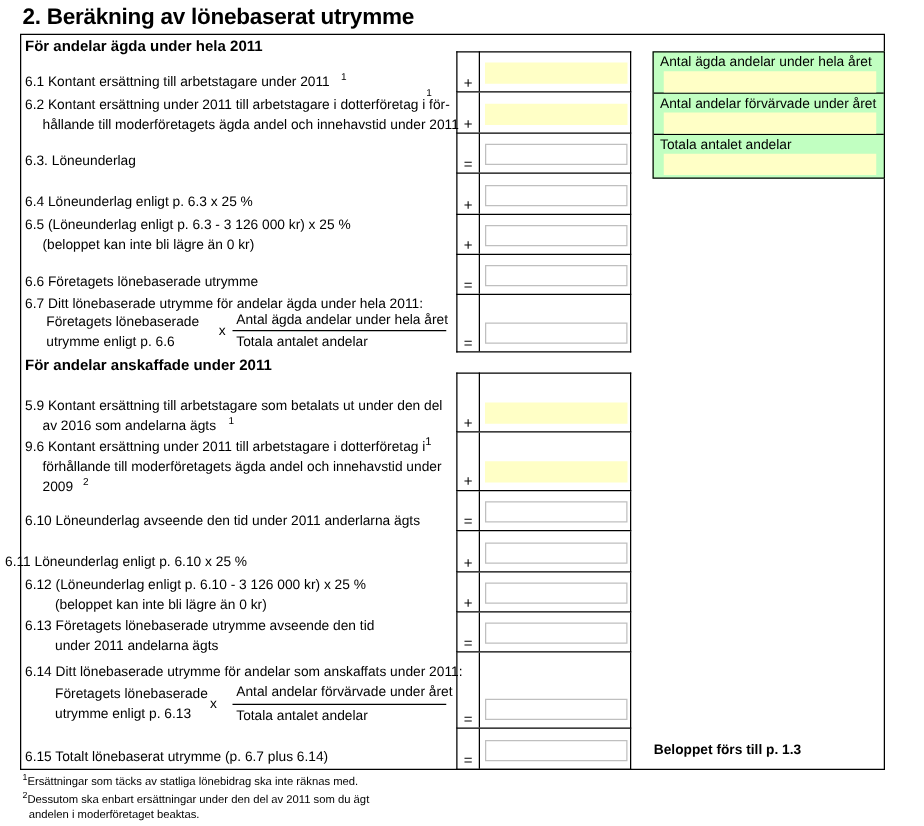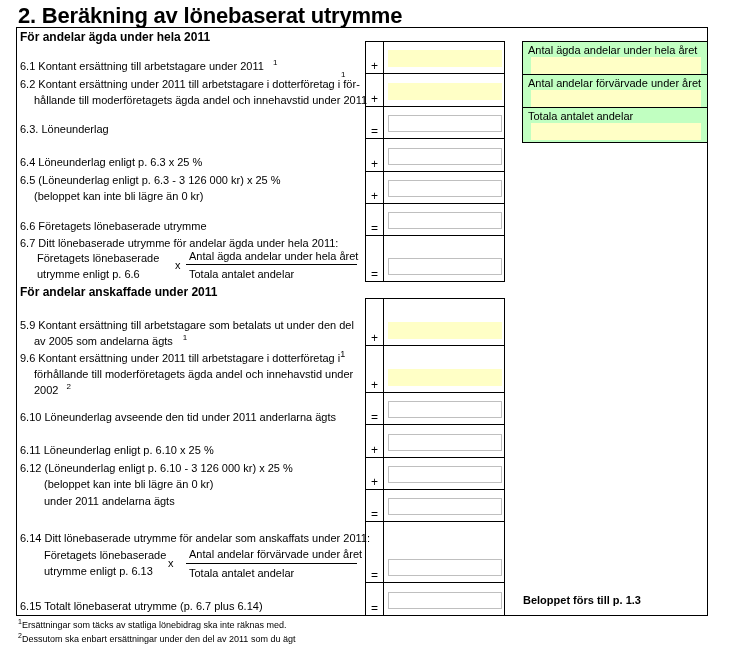--- a/index.html
+++ b/index.html
@@ -1,20 +1,20 @@
 <!DOCTYPE html>
 <html><head>
 <meta charset="utf-8">
 <style>
   * { box-sizing: border-box; }
   html, body { margin: 0; padding: 0; background: #ffffff; }
   body { width: 739px; height: 661px; position: relative; overflow: hidden;
          font-family: "Liberation Sans", sans-serif; color: #000; font-size: 11px; }
   .abs { position: absolute; }
-  .title { left: 18px; top: 3px; font-size: 22px; font-weight: bold; white-space: nowrap; letter-spacing: -0.2px; }
+  .title { left: 18px; top: 3px; font-size: 18px; font-weight: bold; white-space: nowrap; letter-spacing: -0.2px; }
   .outer { left: 16px; top: 27px; width: 692px; height: 589px; border: 1px solid #000; }
   .sec-head { font-size: 12px; font-weight: bold; white-space: nowrap; }
   .lbl { white-space: nowrap; line-height: 16px; font-size: 11px; }
   .ind { padding-left: 14px; }
   sup.fn { font-size: 8px; vertical-align: super; line-height: 0; }
   .cell { position: absolute; left: 365px; width: 140px; border: 1px solid #000; border-top: none; }
   .cell .op { position: absolute; left: 0; top: 0; bottom: 0; width: 18px; border-right: 1px solid #000;
               font-size: 12px; font-weight: normal; text-align: center; }
   .cell .op span { position: absolute; bottom: 0; left: 0; right: 0; line-height: 14px; }
   .cell .inp { position: absolute; left: 22px; width: 114px; height: 17px; bottom: 6px; }
@@ -121,43 +121,44 @@
   <div class="op">
       <span>=</span>
     </div>
   <div class="inp plain"></div>
 </div>
 
 <div class="abs sec-head" style="left:20px; top:285px;">För andelar anskaffade under 2011</div>
 
 <div class="abs lbl" style="left:20px; top:317px;">
   <div><span>5.9</span> <span>Kontant ersättning till arbetstagare som betalats ut under den del</span></div>
-  <div class="ind"><span>av 2005 som andelarna ägts</span><sup class="fn" style="margin-left:10px;">1</sup></div>
+  <div class="ind"><span>av 2016 som andelarna ägts</span><sup class="fn" style="margin-left:10px;">1</sup></div>
 </div>
 
 <div class="abs lbl" style="left:20px; top:350px;">
   <div><span>9.6</span> <span>Kontant ersättning under 2011 till arbetstagare i dotterföretag  i</span><sup class="fn" style="font-size:9px;">1</sup></div>
   <div class="ind"><span>förhållande till moderföretagets ägda andel och innehavstid under</span></div>
-  <div class="ind"><span>2002</span><sup class="fn" style="margin-left:8px;">2</sup></div>
+  <div class="ind"><span>2009</span><sup class="fn" style="margin-left:8px;">2</sup></div>
 </div>
 
 <div class="abs lbl" style="left:20px; top:409px;">
   <span>6.10</span> <span>Löneunderlag avseende den tid under 2011 anderlarna ägts</span>
 </div>
 
-<div class="abs lbl" style="left:20px; top:442px;">
+<div class="abs lbl" style="left:4px; top:442px;">
   <span>6.11</span> <span>Löneunderlag enligt p. 6.10 x 25 %</span>
 </div>
 
 <div class="abs lbl" style="left:20px; top:460px;">
   <div><span>6.12</span> <span>(Löneunderlag enligt p. 6.10 - 3 126 000 kr) x 25 %</span></div>
   <div class="ind" style="padding-left:24px;"><span>(beloppet kan inte bli lägre än 0 kr)</span></div>
 </div>
 
 <div class="abs lbl" style="left:20px; top:493px;">
+  <div><span>6.13</span> <span>Företagets lönebaserade utrymme avseende den tid</span></div>
   <div class="ind" style="padding-left:24px;"><span>under 2011 andelarna ägts</span></div>
 </div>
 
 <div class="abs lbl" style="left:20px; top:530px;">
   <span>6.14</span> <span>Ditt lönebaserade utrymme för andelar som anskaffats under 2011:</span>
 </div>
 <div class="abs lbl" style="left:44px; top:547px;">
   <div>Företagets lönebaserade</div>
   <div>utrymme enligt p. 6.13</div>
 </div>
@@ -235,13 +236,14 @@
   </div>
 </div>
 
 <div class="abs note" style="left:523px; top:594px;">Beloppet förs till p. 1.3</div>
 
 <div class="abs foot" style="left:18px; top:619px;">
   <sup>1</sup><span>Ersättningar som täcks av statliga lönebidrag ska inte räknas med.</span>
 </div>
 <div class="abs foot" style="left:18px; top:633px;">
   <div><sup>2</sup><span>Dessutom ska enbart ersättningar under den del av 2011 som du ägt</span></div>
+  <div style="padding-left:5px;"><span>andelen i moderföretaget beaktas.</span></div>
 </div>
 
 </body></html>

